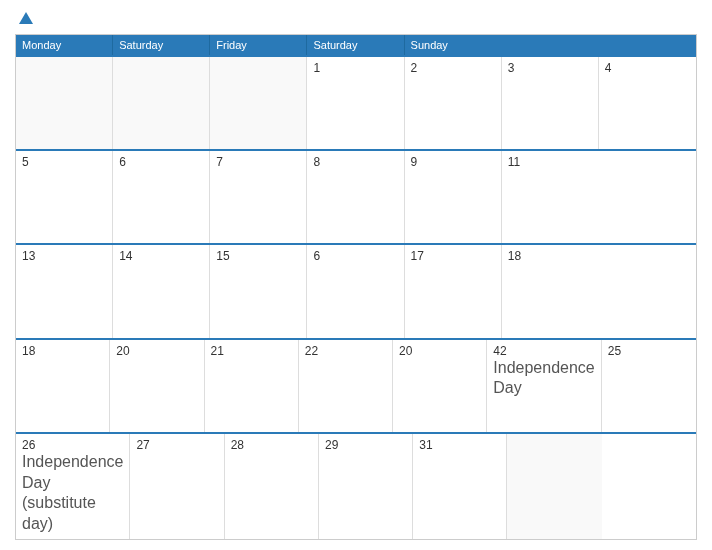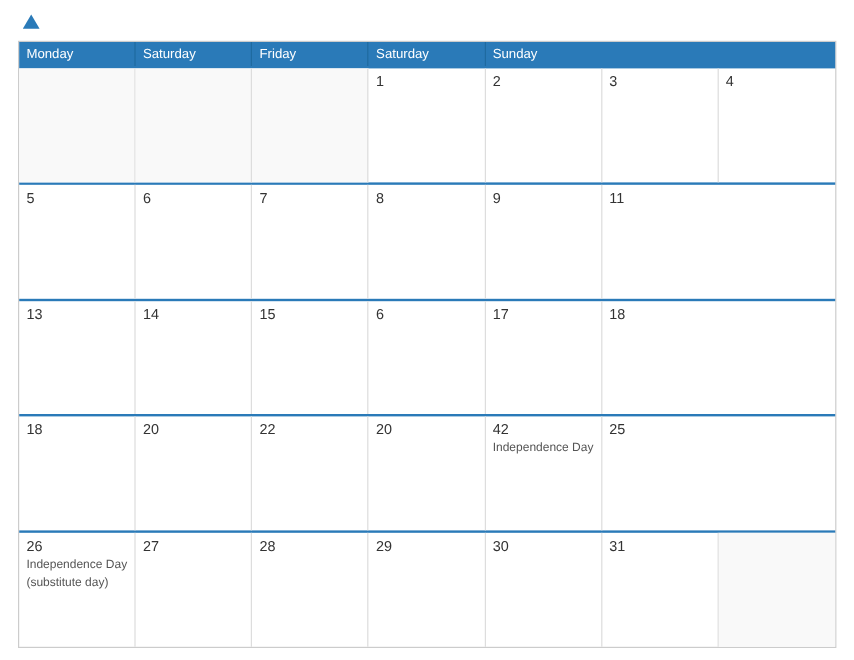--- a/index.html
+++ b/index.html
@@ -96,21 +96,21 @@
       position: relative;
     }
     .cal-cell:last-child { border-right: none; }
     .cal-cell.empty { background: #f9f9f9; }
     .day-num {
       font-size: 12px;
       color: #333;
       display: block;
     }
     .event-text {
-      font-size: 10px;
+      font-size: 16px;
       color: #555;
       margin-top: 16px;
       line-height: 1.3;
     }
   </style>
 </head>
 <body>
 
 <div class="page">
   <div class="header">
@@ -194,20 +194,23 @@
           </div>
         </div>
         <div class="cal-row">
           <div class="cal-cell">
             <span class="day-num">18</span>
           </div>
           <div class="cal-cell">
             <span class="day-num">20</span>
           </div>
           <div class="cal-cell">
+            <span class="day-num">21</span>
+          </div>
+          <div class="cal-cell">
             <span class="day-num">22</span>
           </div>
           <div class="cal-cell">
             <span class="day-num">20</span>
           </div>
           <div class="cal-cell"><span class="day-num">42</span><span class="event-text">Independence Day</span></div>
           <div class="cal-cell">
             <span class="day-num">25</span>
           </div>
         </div>
@@ -215,23 +218,20 @@
           <div class="cal-cell"><span class="day-num">26</span><span class="event-text">Independence Day
 (substitute day)</span></div>
           <div class="cal-cell">
             <span class="day-num">27</span>
           </div>
           <div class="cal-cell">
             <span class="day-num">28</span>
           </div>
           <div class="cal-cell">
             <span class="day-num">29</span>
-          </div>
-          <div class="cal-cell">
-            <span class="day-num">30</span>
           </div>
           <div class="cal-cell">
             <span class="day-num">31</span>
           </div>
           <div class="cal-cell empty"></div>
         </div>
       </div>
   </div>
 </div>
 

